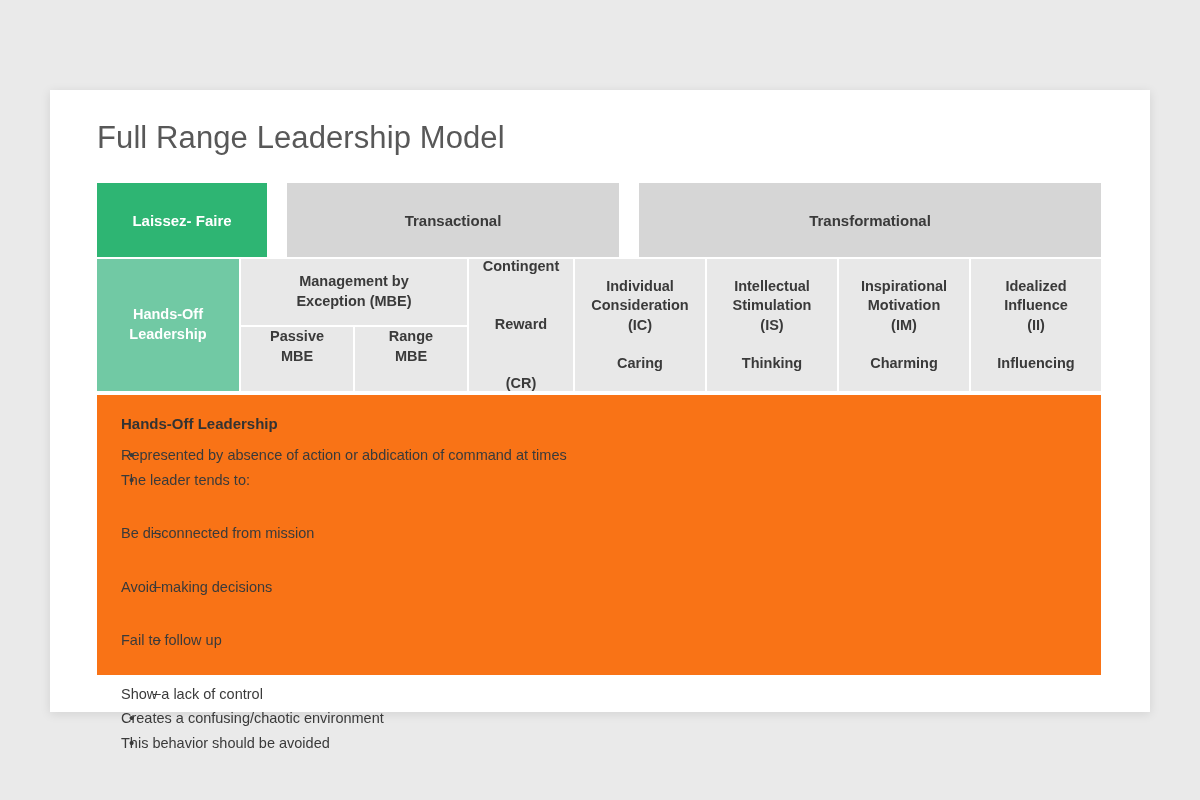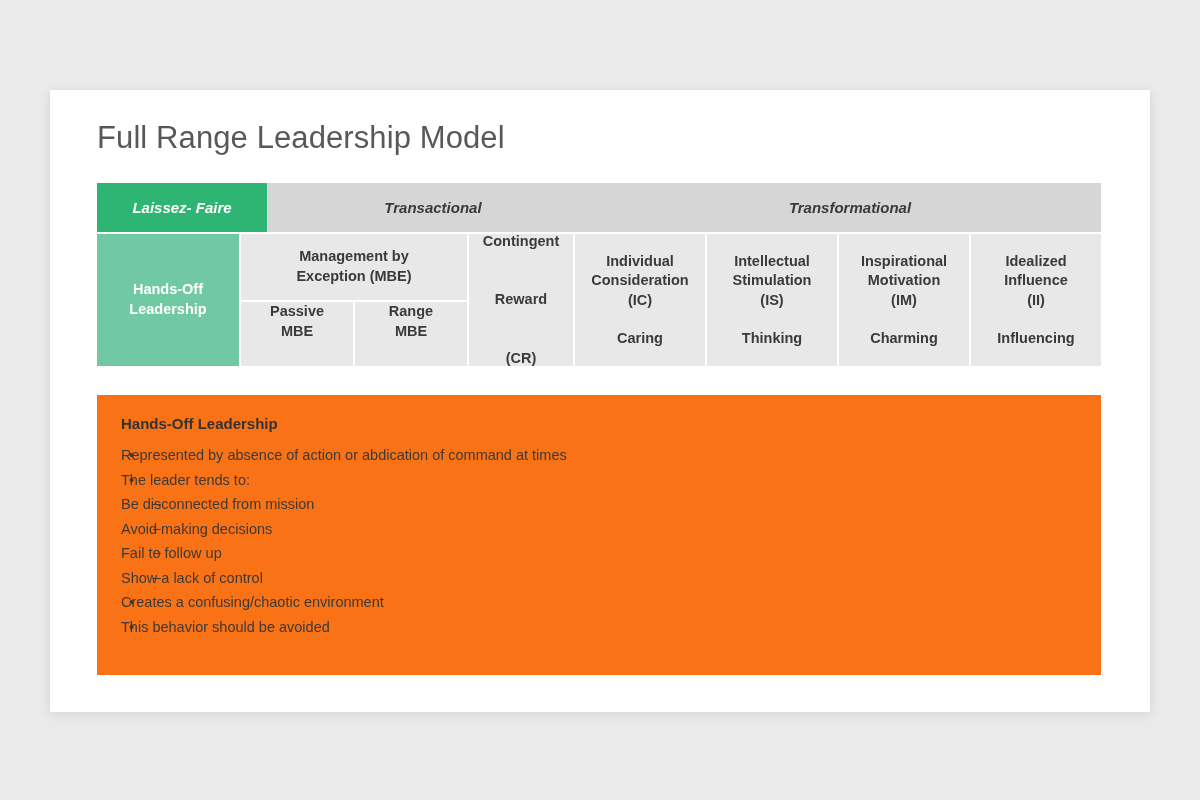--- a/index.html
+++ b/index.html
@@ -40,23 +40,22 @@
   
   .matrix {
     position: absolute;
     left: 47px;
     top: 93px;
     width: 1004px;
   }
 
   .row-headers {
     display: flex;
-    height: 49px;
-    gap: 0;
-    font-style: italic;
+    height: 74px;
+    gap: 20px;
   }
   .row-cells {
     display: flex;
     height: 132px;
     gap: 2px;
     margin-top: 2px;
   }
 
   .hdr {
     display: flex;
@@ -179,21 +178,21 @@
   }
   .b1 { padding-left: 26px; }
   .b1::before {
     content: "\2022";
     position: absolute;
     left: 8px;
     top: 4px;
     font-size: 15px;
     color: #3a3a3a;
   }
-  .b2 { padding-left: 50px; }
+  .b2 { padding-left: 50px; margin-top: 29px; }
   .b2::before {
     content: "\2013";
     position: absolute;
     left: 32px;
     top: 4px;
     font-size: 14px;
     color: #3a3a3a;
   }
 </style>
 </head>

